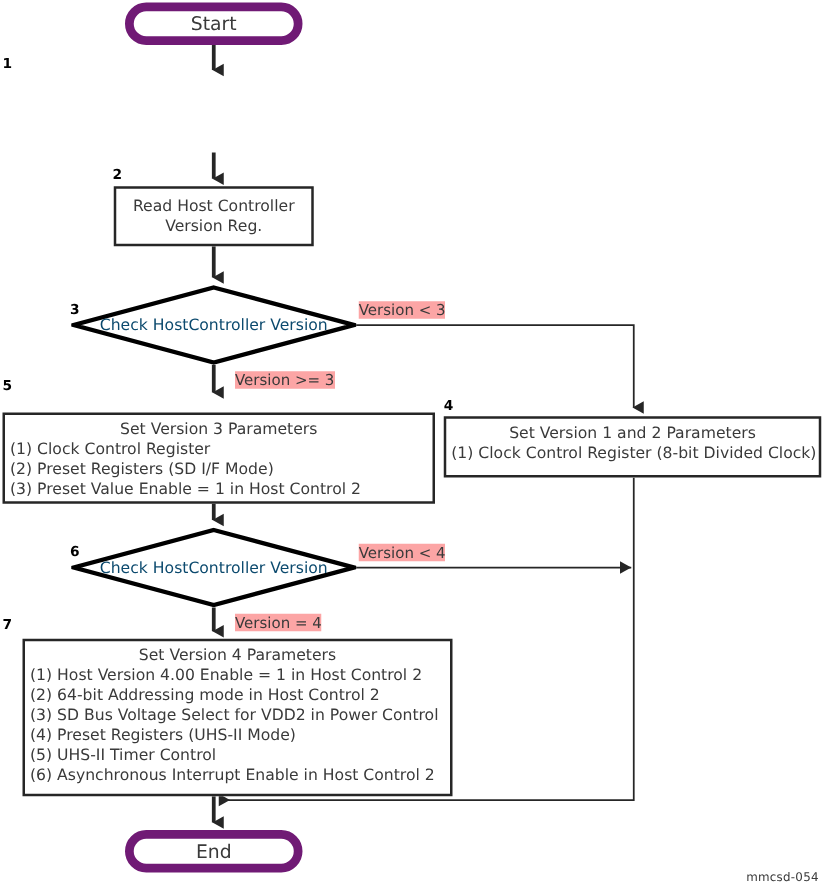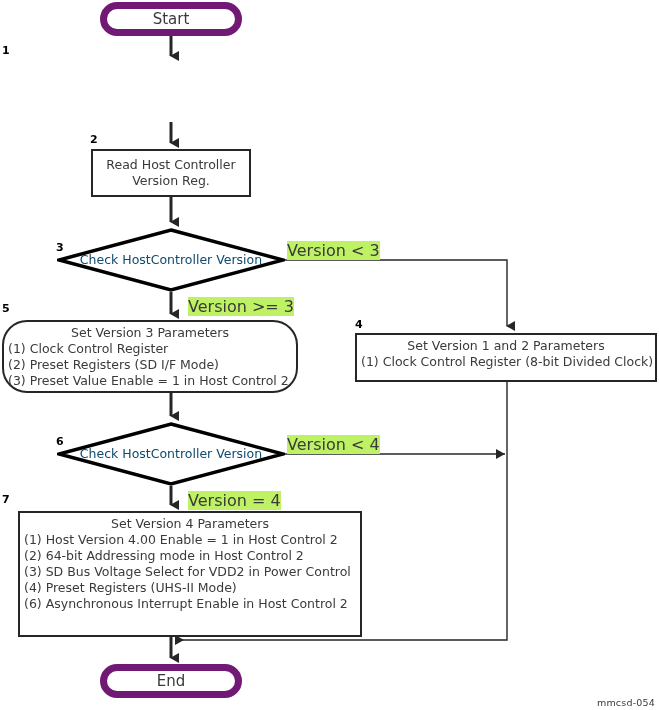--- a/index.html
+++ b/index.html
@@ -84,24 +84,24 @@
   }
   .step-num {
     position: absolute;
     font-size: 11px;
     font-weight: bold;
     color: #000000;
     z-index: 3;
   }
   .edge-label {
     position: absolute;
-    font-size: 16px;
-    color: #3a3a3a;
-    white-space: nowrap;
-    background: #bef264;
+    font-size: 12px;
+    color: #3a3a3a;
+    white-space: nowrap;
+    background: #fca5a5;
     z-index: 3;
   }
   .footer-id {
     position: absolute;
     right: 4px;
     bottom: 2px;
     font-size: 9.5px;
     color: #3a3a3a;
     letter-spacing: 0.2px;
     z-index: 3;
@@ -168,21 +168,21 @@
     </svg>
     <div class="dtext">
       <span>Check Host</span>
       <span>Controller Version</span>
     </div>
   </div>
   <div class="edge-label" style="left:287px; top:241px;">Version &lt; 3</div>
   <div class="edge-label" style="left:188px; top:297px;">Version &gt;= 3</div>
 
   <div class="step-num" style="left:2px; top:302px;">5</div>
-  <div class="node process" style="left:2px; top:320px; width:296px; height:73px;border-radius:25px;">
+  <div class="node process" style="left:2px; top:330px; width:346px; height:73px;">
     <div class="proc-title">Set Version 3 Parameters</div>
     <div class="proc-line">(1) Clock Control Register</div>
     <div class="proc-line">(2) Preset Registers (SD I/F Mode)</div>
     <div class="proc-line">(3) Preset Value Enable = 1 in Host Control 2</div>
   </div>
 
   <div class="step-num" style="left:355px; top:318px;">4</div>
   <div class="node process" style="left:355px; top:333px; width:302px; height:49px;">
     <div class="proc-title">Set Version 1 and 2 Parameters</div>
     <div class="proc-line" style="text-align:center;">(1) Clock Control Register (8-bit Divided Clock)</div>
@@ -201,20 +201,21 @@
   <div class="edge-label" style="left:287px; top:435px;">Version &lt; 4</div>
   <div class="edge-label" style="left:188px; top:491px;text-align:center;">Version = 4</div>
 
   <div class="step-num" style="left:2px; top:493px;">7</div>
   <div class="node process" style="left:18px; top:511px; width:344px; height:126px;">
     <div class="proc-title">Set Version 4 Parameters</div>
     <div class="proc-line">(1) Host Version 4.00 Enable = 1 in Host Control 2</div>
     <div class="proc-line">(2) 64-bit Addressing mode in Host Control 2</div>
     <div class="proc-line">(3) SD Bus Voltage Select for VDD2 in Power Control</div>
     <div class="proc-line">(4) Preset Registers (UHS-II Mode)</div>
+    <div class="proc-line">(5) UHS-II Timer Control</div>
     <div class="proc-line">(6) Asynchronous Interrupt Enable in Host Control 2</div>
   </div>
 
   <div class="node terminator" style="left:100px; top:664px; width:142px; height:34px;">
     <span>End</span>
   </div>
 
   <div class="footer-id">mmcsd-054</div>
 
 </div>

